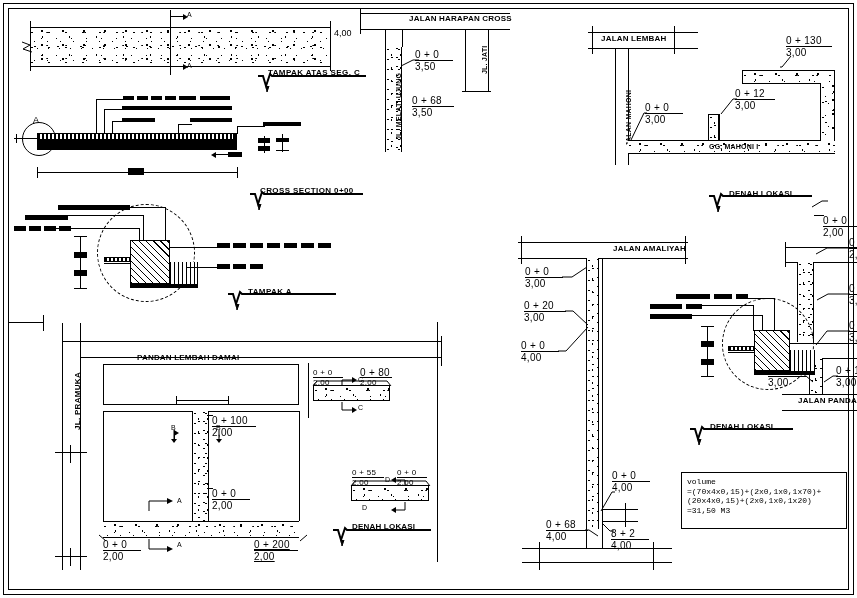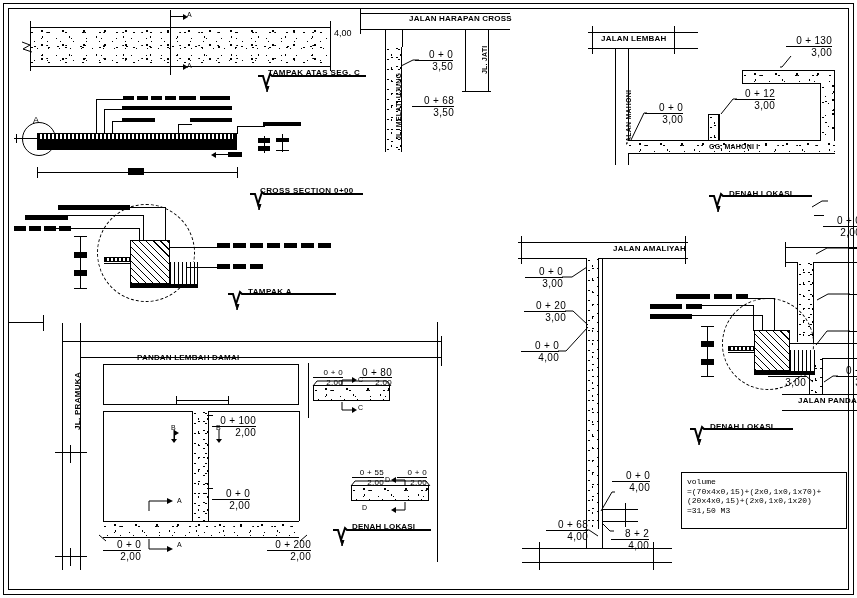--- a/index.html
+++ b/index.html
@@ -20,21 +20,21 @@
   
   .t{position:absolute;font-family:"Liberation Sans",sans-serif;color:#000;white-space:nowrap;line-height:1;}
   .t7{font-size:7px;}
   .t8{font-size:8px;}
   .t9{font-size:9px;}
   .bold{font-weight:bold;}
   .vert{transform:rotate(-90deg);transform-origin:left top;}
 
   
   .callout{position:absolute;white-space:nowrap;}
-  .callout .num{font-size:10px;color:#000;text-align:right;line-height:11px;letter-spacing:.3px;}
+  .callout .num{font-size:10px;color:#000;text-align:left;line-height:11px;letter-spacing:.3px;}
   .callout .bar{height:1px;background:#000;width:100%;}
 
   
   .fill-gravel{
     background-color:#fff;
     background-image:
       radial-gradient(circle at 12% 30%, #000 0 .8px, transparent .9px),
       radial-gradient(circle at 34% 70%, #000 0 .7px, transparent .8px),
       radial-gradient(circle at 58% 22%, #000 0 .9px, transparent 1px),
       radial-gradient(circle at 77% 62%, #000 0 .7px, transparent .8px),
@@ -581,21 +581,21 @@
 
     <div class="callout" style="left:103px;top:539px;width:38px;">
       <div class="num">0 + 0</div>
       <div class="bar"></div>
       <div class="num">2,00</div>
     </div>
     <svg style="position:absolute;left:98px;top:534px;width:10px;height:10px;">
       <polyline points="1,1 8,7" fill="none" stroke="#000" stroke-width="1"></polyline>
     </svg>
 
-    <div class="callout" style="left:267px;top:539px;width:44px;">
+    <div class="callout" style="left:254px;top:539px;width:44px;text-decoration:underline;">
       <div class="num">0 + 200</div>
       <div class="bar"></div>
       <div class="num">2,00</div>
     </div>
     <svg style="position:absolute;left:299px;top:534px;width:10px;height:10px;">
       <polyline points="8,1 1,7" fill="none" stroke="#000" stroke-width="1"></polyline>
     </svg>
 
     <svg style="position:absolute;left:148px;top:498px;width:30px;height:14px;">
       <polyline points="1,13 1,3 20,3" stroke="#000" stroke-width="1" fill="none"></polyline>

